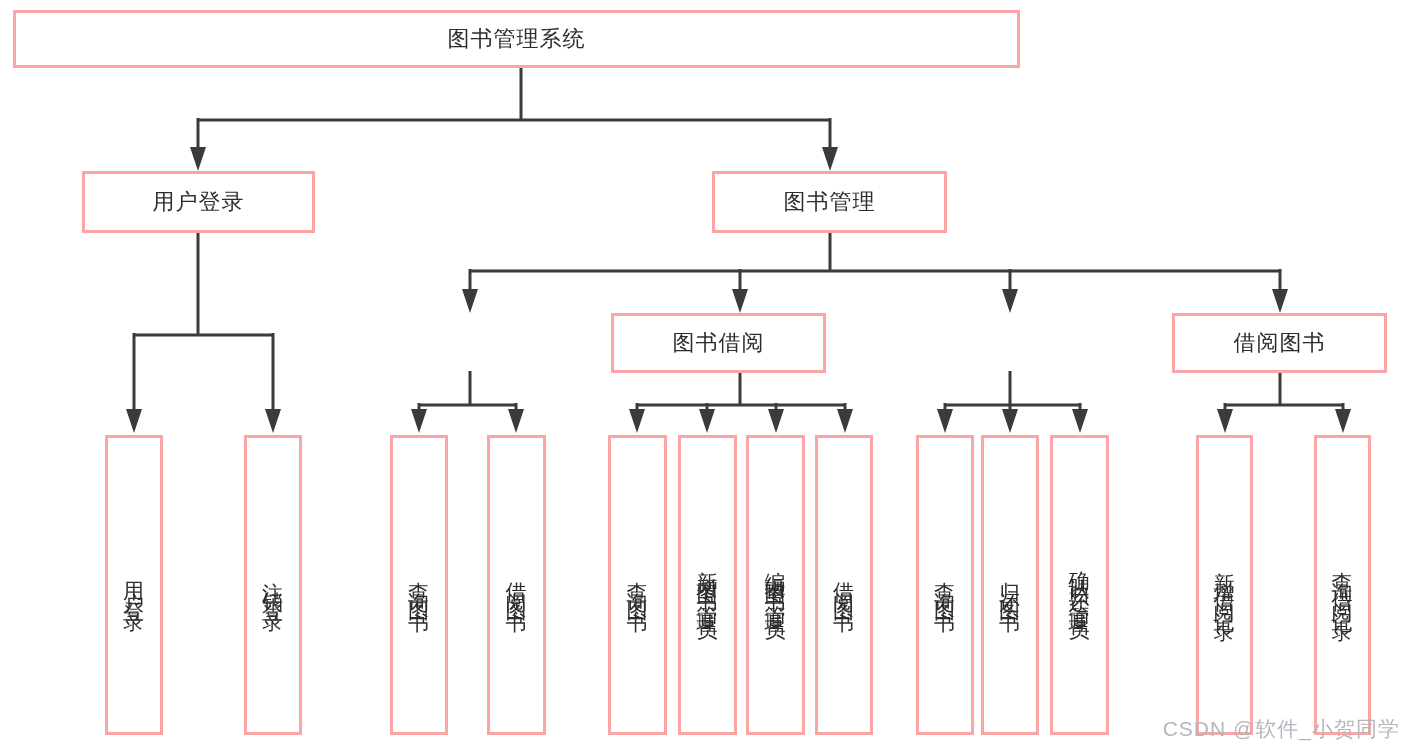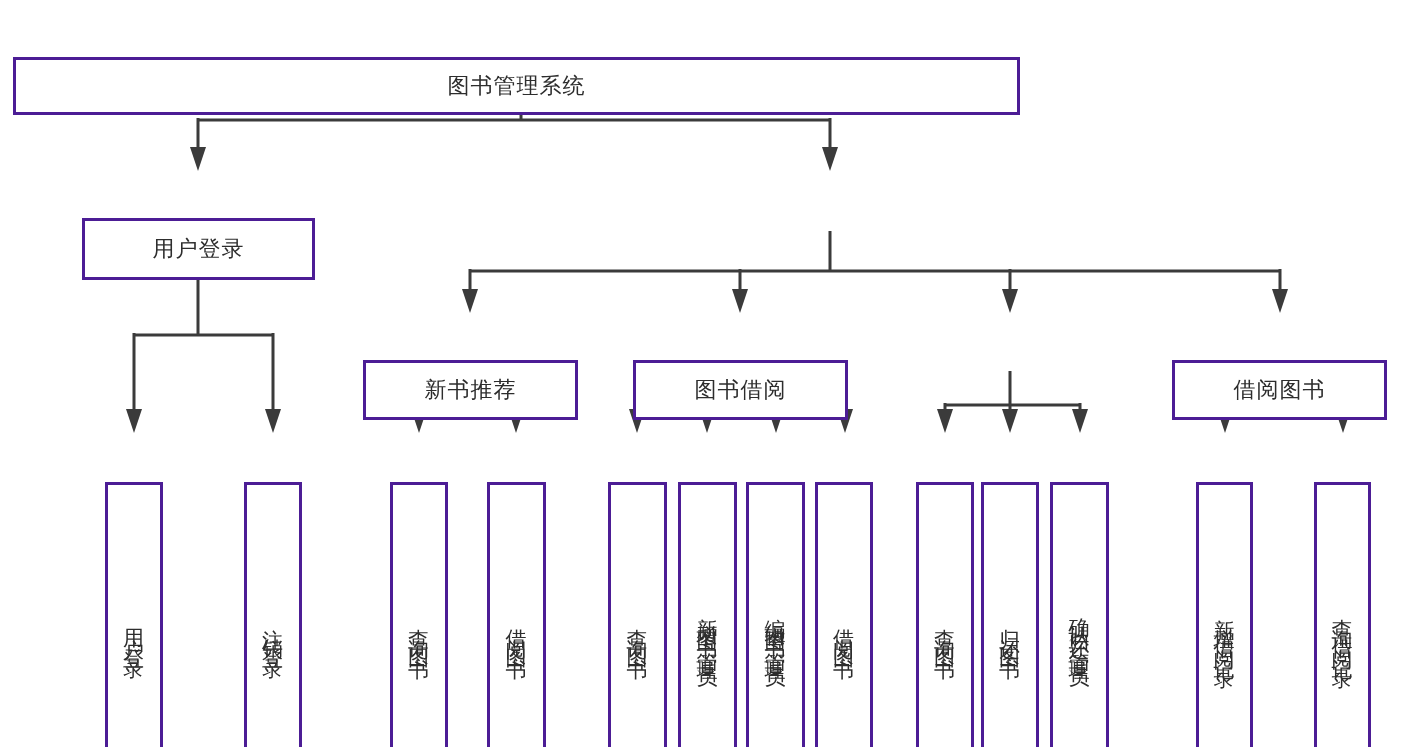--- a/index.html
+++ b/index.html
@@ -12,45 +12,44 @@
     overflow: hidden;
   }
   .wires {
     position: absolute;
     left: 0; top: 0;
     width: 1405px; height: 747px;
   }
   .box {
     position: absolute;
     box-sizing: border-box;
-    border: 3px solid #4c1d95;
+    border: 3px solid #fca5a5;
     background: #ffffff;
     display: flex;
     align-items: center;
     justify-content: center;
     color: #2d2d2d;
     text-align: center;
-    margin-top: 47px;
   }
   .h-box { font-size: 22px; letter-spacing: 1px; }
   .v-box {
     writing-mode: vertical-rl;
     text-orientation: mixed;
     font-size: 21px;
     letter-spacing: 10px;
     line-height: 1;
   }
   .v-box.long { letter-spacing: 7px; }
   
   .n-root   { left: 13px;  top: 10px;  width: 1007px; height: 58px; }
   .n-login  { left: 82px;  top: 171px; width: 233px;  height: 62px; }
   .n-mgmt   { left: 712px; top: 171px; width: 235px;  height: 62px; }
   .n-l3     { top: 313px; width: 215px; height: 60px; }
   .n-newrec { left: 363px; }
-  .n-borrow { left: 633px; }
+  .n-borrow { left: 611px; }
   .n-curr   { left: 903px; }
   .n-record { left: 1172px; }
   .leaf     { top: 435px; height: 300px; }
   .lf-a1 { left: 105px;  width: 58px; }
   .lf-a2 { left: 244px;  width: 58px; }
   .lf-b1 { left: 390px;  width: 58px; }
   .lf-b2 { left: 487px;  width: 59px; }
   .lf-c1 { left: 608px;  width: 59px; }
   .lf-c2 { left: 678px;  width: 59px; }
   .lf-c3 { left: 746px;  width: 59px; }
@@ -115,24 +114,24 @@
     </g>
   </svg>
 
   <div class="box h-box n-root">
     <span>图书管理系统</span>
   </div>
 
   <div class="box h-box n-login">
     <span>用户登录</span>
   </div>
+  <div class="box h-box n-mgmt">
+    <span>图书管理</span>
+  </div>
 
-  <div class="box h-box n-l3 n-newrec">
-    <span>新书推荐</span>
-  </div>
   <div class="box h-box n-l3 n-borrow">
     <span>图书借阅</span>
   </div>
   <div class="box h-box n-l3 n-record">
     <span>借阅图书</span>
   </div>
 
   <div class="box v-box leaf lf-a1">
     <span>用户登录</span>
   </div>
@@ -166,13 +165,14 @@
   <div class="box v-box long leaf lf-d3">
     <span>确认归还（管理员）</span>
   </div>
   <div class="box v-box leaf lf-e1">
     <span>新增借阅记录</span>
   </div>
   <div class="box v-box leaf lf-e2">
     <span>查询借阅记录</span>
   </div>
 
+  <div class="watermark">CSDN @软件_小贺同学</div>
 </div>
 
 </body></html>

